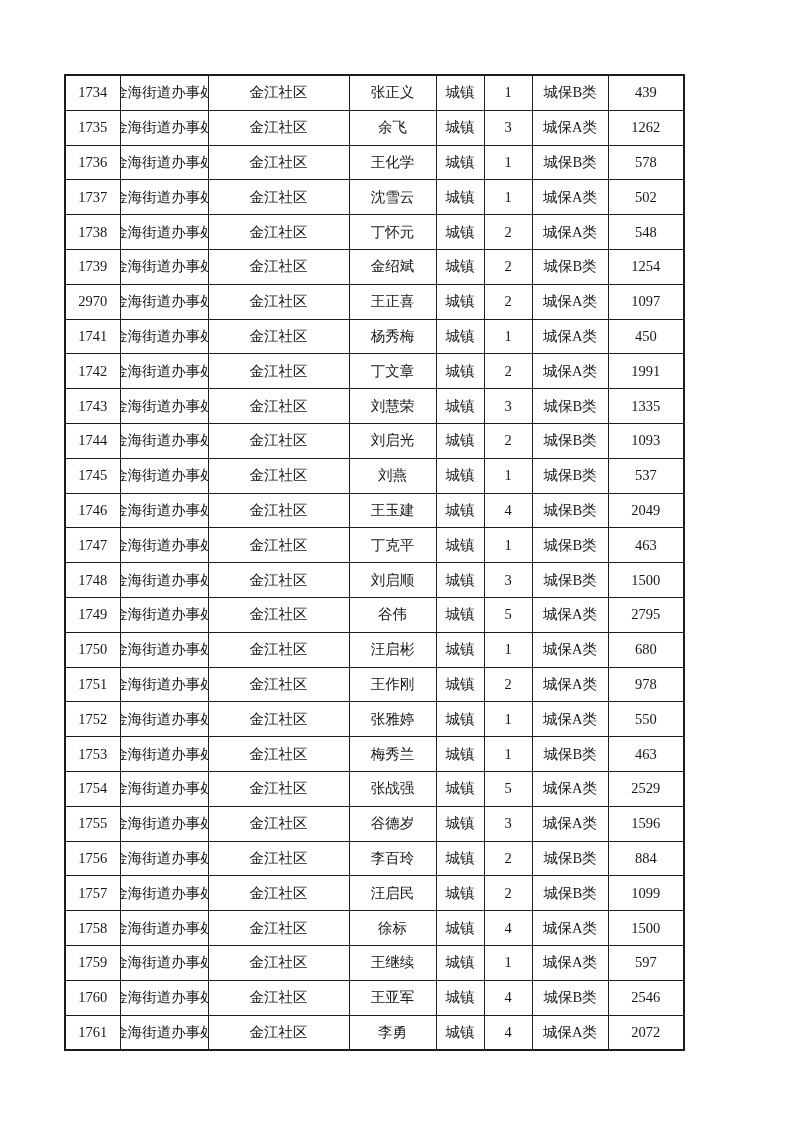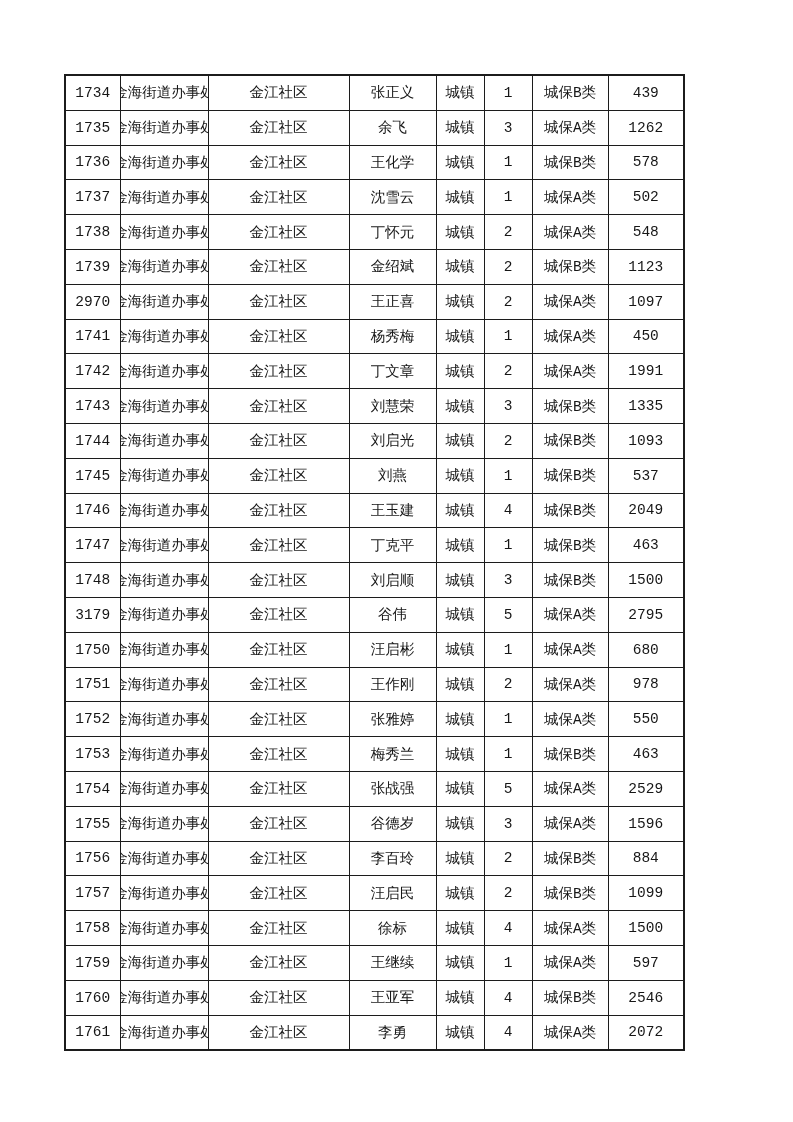--- a/index.html
+++ b/index.html
@@ -11,21 +11,20 @@
     height: 1122px;
     background: #ffffff;
     font-family: "Liberation Serif", "DejaVu Serif", serif;
   }
   .page {
     position: relative;
     width: 793px;
     height: 1122px;
     background: #ffffff;
     overflow: hidden;
-    font-family: Liberation Mono, monospace;
   }
   table.grid {
     position: absolute;
     left: 64px;
     top: 74px;
     width: 619px;
     border-collapse: collapse;
     table-layout: fixed;
     border: 2px solid #1c1c1c;
   }
@@ -145,21 +144,21 @@
           <td>
             <div class="clipwrap">
               <span>金海街道办事处</span>
             </div>
           </td>
           <td>金江社区</td>
           <td>金绍斌</td>
           <td>城镇</td>
           <td>2</td>
           <td>城保B类</td>
-          <td>1123</td>
+          <td>1254</td>
         </tr>
         <tr>
           <td>2970</td>
           <td>
             <div class="clipwrap">
               <span>金海街道办事处</span>
             </div>
           </td>
           <td>金江社区</td>
           <td>王正喜</td>
@@ -274,21 +273,21 @@
             </div>
           </td>
           <td>金江社区</td>
           <td>刘启顺</td>
           <td>城镇</td>
           <td>3</td>
           <td>城保B类</td>
           <td>1500</td>
         </tr>
         <tr>
-          <td>3179</td>
+          <td>1749</td>
           <td>
             <div class="clipwrap">
               <span>金海街道办事处</span>
             </div>
           </td>
           <td>金江社区</td>
           <td>谷伟</td>
           <td>城镇</td>
           <td>5</td>
           <td>城保A类</td>

